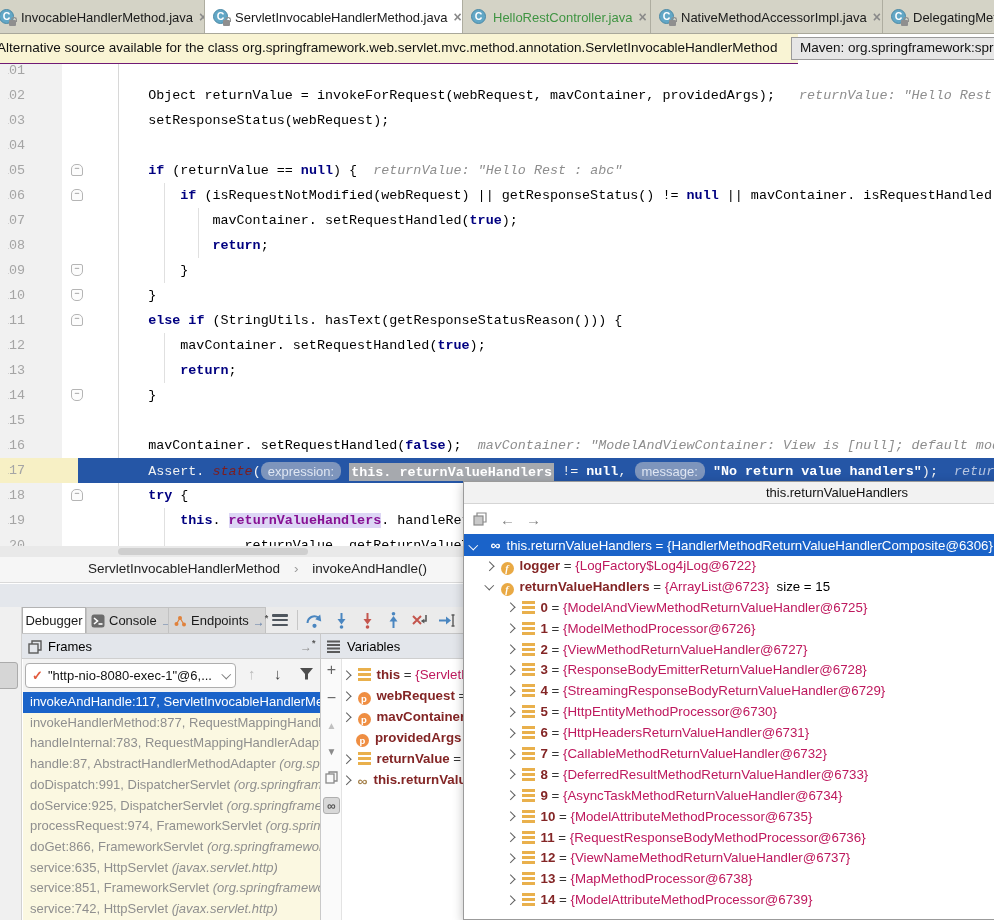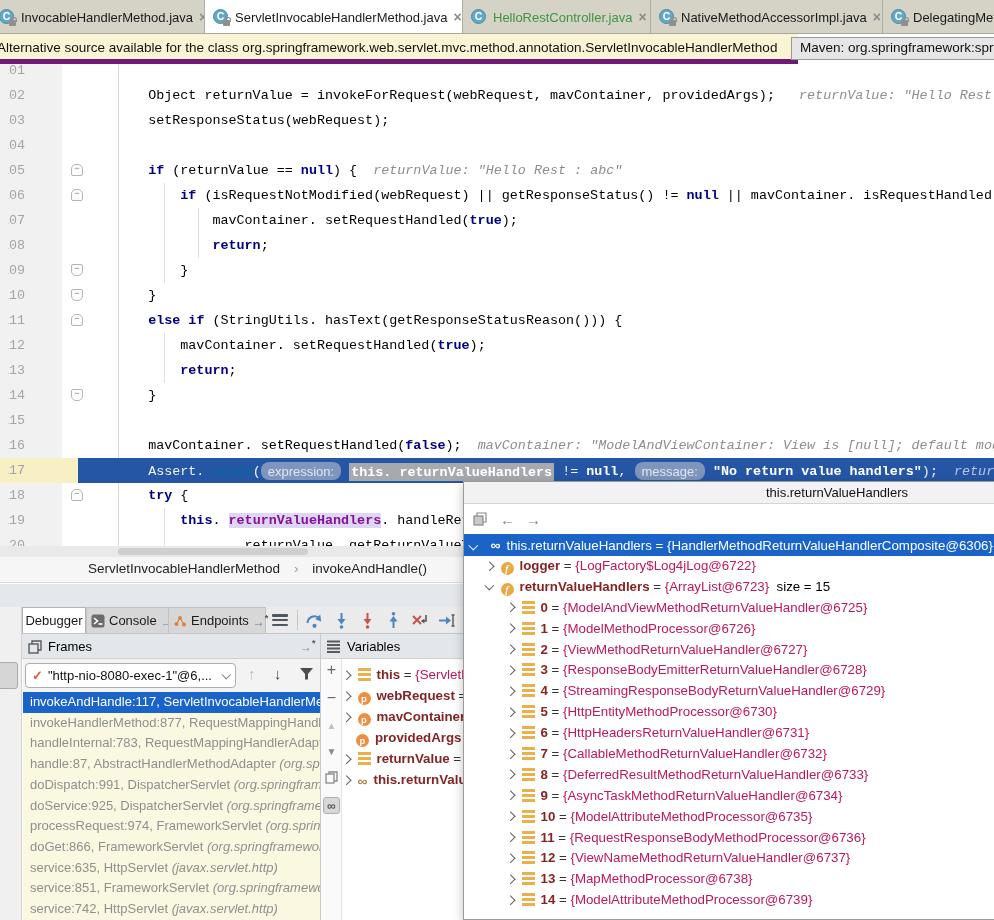--- a/index.html
+++ b/index.html
@@ -21,21 +21,21 @@
   .cicon .ball { position:absolute; left:0; top:0; width:15px; height:15px; border-radius:50%;
                  background:#62a7c6; border:1px solid #4d8aa6; color:#fff; font-size:10.5px;
                  font-weight:bold; text-align:center; line-height:13px; }
   .cicon .lock { position:absolute; right:-1px; bottom:-1px; width:7px; height:6px;
                  background:#8f8f8f; border-radius:1px; }
   .cicon .lock::before { content:""; position:absolute; left:1.5px; top:-3px; width:4px; height:4px;
                  border:1px solid #8f8f8f; border-bottom:none; border-radius:3px 3px 0 0; }
 
   
   #banner { left:0; top:34px; width:798px; height:30px; background:#f9f4d4;
-            border-bottom:5px solid #701a75; }
+            border-bottom:1px solid #701a75; }
   #banner .msg { position:absolute; left:-3px; top:6px; font-size:13.5px; color:#111;
                  white-space:nowrap; }
   #banner .action { position:absolute; left:791px; top:3px; width:240px; height:23px;
                     background:#e6e6e6; border:1px solid #9a9a9a; font-size:13.5px; color:#111;
                     padding:2px 8px; white-space:nowrap; overflow:hidden; }
 
   
   #editor { left:0; top:64px; width:994px; height:482px; background:#fff; overflow:hidden; }
   #gutter-num-bg { position:absolute; left:0; top:0; width:62px; height:482px; background:#f1f1f1; }
   #gutter-sep { position:absolute; left:118px; top:0; width:1px; height:482px; background:#d8d8d8; }
@@ -52,21 +52,21 @@
   .ctext { position:absolute; left:116px; top:0; white-space:pre; }
   .execg { position:absolute; left:0; top:0; width:78px; height:25px; background:#f7f0c5; }
   .execl { position:absolute; left:78px; top:0; width:916px; height:25px; background:#2556a6; }
   
   .pl  { color:#000; }
   .k   { color:#000080; font-weight:bold; }
   .it  { color:#000; }
   .lav { color:#871094; font-weight:bold; background:#ddd6f5; }
   .hint{ color:#8e8e8e; font-style:italic; }
   .w   { color:#f2f2f2; }
-  .wit { color:#0369a1; font-style:italic; }
+  .wit { color:#7f1d1d; font-style:italic; }
   .wk  { color:#ffffff; font-weight:bold; }
   .hintw { color:#b7c5e0; font-style:italic; }
   .badge { background:#7e95bc; color:#dfe6f2; border-radius:8px; padding:1.5px 7px;
            font-family:"Liberation Sans", sans-serif; font-size:13px; }
   .xbox { background:#a6a9ae; color:#ffffff; font-weight:bold; padding:1.5px 2px; }
 
   
   #hscroll { left:0; top:546px; width:994px; height:11px; background:#e9e9e9; }
   #hscroll .thumb { position:absolute; left:118px; top:2px; width:190px; height:7px;
                     background:#cfcfcf; border-radius:4px; }

